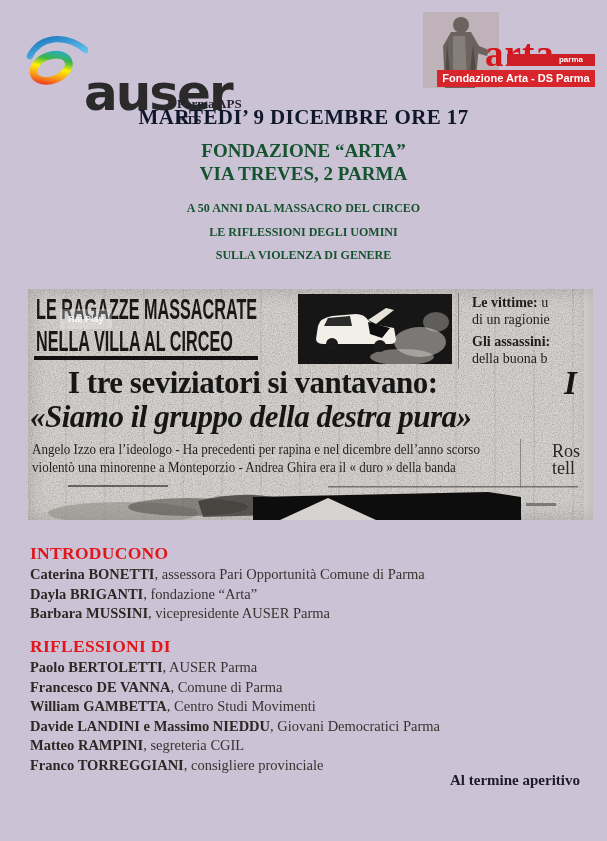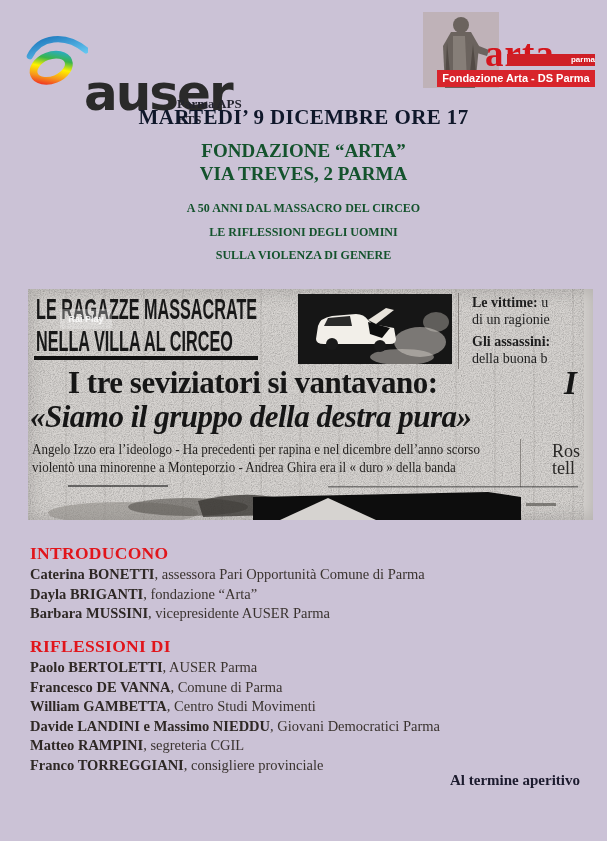--- a/index.html
+++ b/index.html
@@ -5,21 +5,21 @@
   html,body{margin:0;padding:0;}
   .page{position:relative;width:607px;height:841px;background:#cbc2d6;overflow:hidden;font-family:"Liberation Serif",serif;}
   .abs{position:absolute;}
 
   
   .auser-logo{left:26px;top:30px;width:240px;height:62px;}
   .auser-word{left:58px;top:38px;font-family:"DejaVu Sans",sans-serif;font-weight:700;font-size:50px;letter-spacing:-2px;color:#2a2a2a;line-height:1;}
   .auser-suffix{left:151px;top:66px;font-weight:700;font-size:13px;color:#23232e;}
   .arta-logo{left:423px;top:12px;width:174px;height:78px;}
   .arta-word{left:62px;top:23px;font-family:"Liberation Serif",serif;font-weight:700;font-size:37px;line-height:1;color:#d4161d;letter-spacing:1px;}
-  .arta-parma-bar{left:84px;top:42px;width:88px;height:12px;background:#cf1f26;color:#fff;font-family:"Liberation Sans",sans-serif;font-weight:700;font-size:8px;text-align:right;padding-right:0;box-sizing:border-box;line-height:12px;}
+  .arta-parma-bar{left:84px;top:42px;width:88px;height:12px;background:#cf1f26;color:#fff;font-family:"Liberation Sans",sans-serif;font-weight:700;font-size:8px;text-align:right;padding-right:12px;box-sizing:border-box;line-height:12px;}
   .arta-banner{left:14px;top:58px;width:158px;height:17px;background:#d8242b;color:#fff;font-family:"Liberation Sans",sans-serif;font-weight:700;font-size:11px;text-align:center;line-height:17px;}
 
   
   .line-center{left:0;width:607px;text-align:center;font-weight:700;}
   .event-date{top:105px;font-size:21px;color:#0f172a;letter-spacing:0.4px;font-family:Liberation Serif, serif;}
   .venue{top:140px;font-size:19px;color:#14532d;line-height:22.5px;}
   .event-title{top:197px;font-size:12px;color:#14532d;line-height:23.5px;}
 
   
   .clipping{left:28px;top:289px;width:556px;height:231px;background:#d6d3d0;color:#1d1d1d;overflow:hidden;

